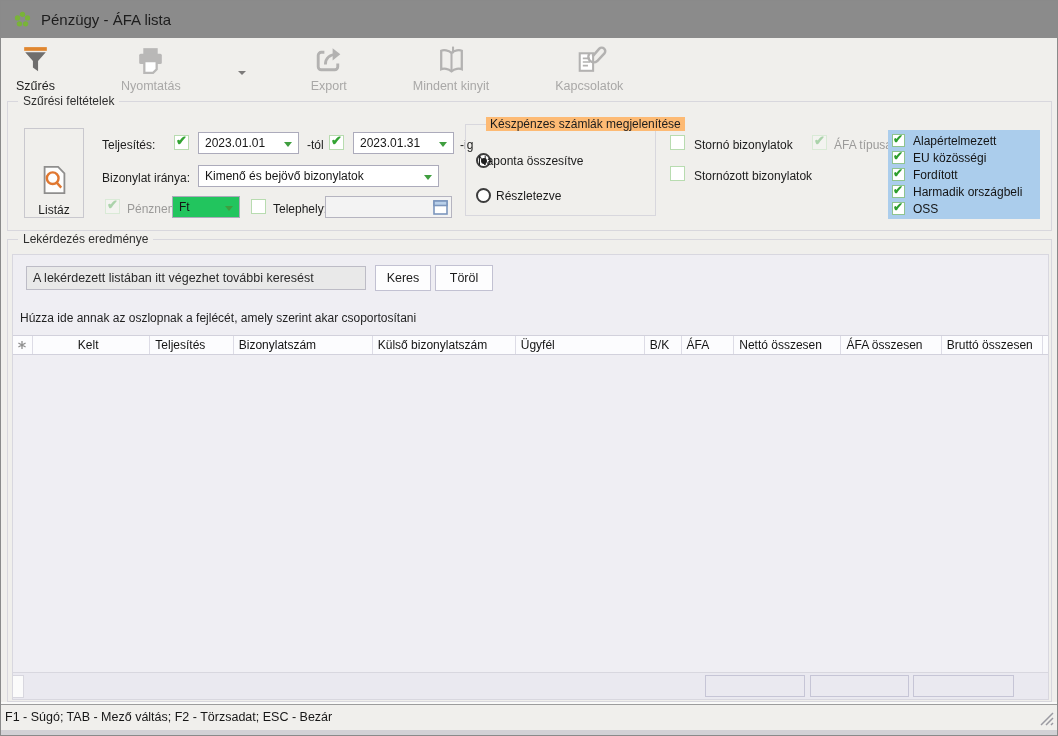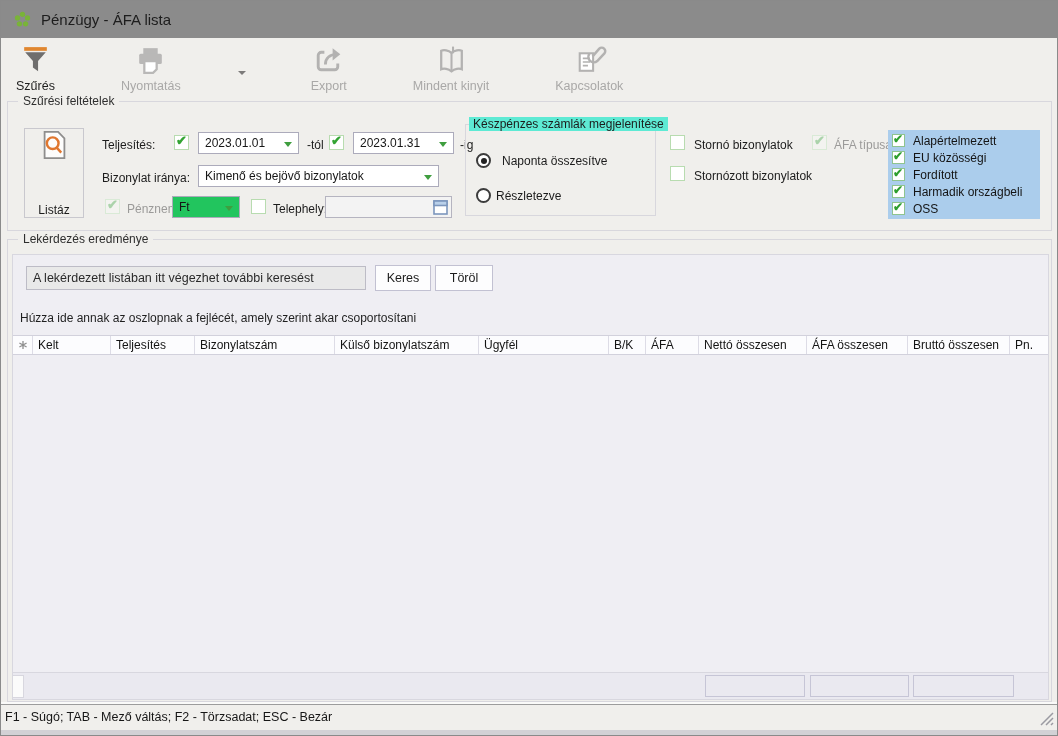--- a/index.html
+++ b/index.html
@@ -40,25 +40,25 @@
   .combo.selblue { background:#22c55e; }
 
   .field { position:absolute; height:22px; background:#f3f3f3; border:1px solid #b5b4c0; display:flex; align-items:center; justify-content:flex-end; padding-right:3px; }
 
   .radio { position:absolute; width:15px; height:15px; border:2px solid #3c3c3c; border-radius:50%; background:#fff; }
   .radio.sel::after { content:""; position:absolute; left:2.5px; top:2.5px; width:6px; height:6px; border-radius:50%; background:#222; }
 
   .lab { position:absolute; white-space:nowrap; }
   .lab.gray { color:#9b9a99; }
 
-  #listaz-btn { position:absolute; left:16px; top:26px; width:60px; height:90px; border:1px solid #c9c8ce; display:flex; flex-direction:column; align-items:center; justify-content:space-between; gap:7px; background:#f0efec; }
+  #listaz-btn { position:absolute; left:16px; top:26px; width:60px; height:90px; border:1px solid #c9c8ce; display:flex; flex-direction:column; align-items:center; justify-content:flex-end; gap:7px; background:#f0efec; }
   #listaz-btn svg { width:27px; height:32px; }
 
   #cash-group { position:absolute; left:457px; top:22px; width:191px; height:92px; border:1px solid #d8d7dd; }
-  #cash-group > .legend { position:absolute; top:-8px; left:3px; background:#5eead4; padding:0 4px; white-space:nowrap; }
+  #cash-group > .legend { position:absolute; top:-8px; left:20px; background:#fdba74; padding:0 4px; white-space:nowrap; }
 
   #afa-list { position:absolute; left:880px; top:28px; width:152px; height:89px; background:#abcdec; padding-top:2px; }
   .afa-item { position:relative; height:17px; display:flex; align-items:center; padding-left:4px; }
   .afa-item .cb2 { position:relative; width:13px; height:13px; background:#fff; border:1px solid #8fc48f; flex:0 0 auto; }
   .afa-item .cb2::after { content:"\2714"; position:absolute; left:0px; top:-3px; font-size:12px; font-weight:bold; color:#2d9e2d; }
   .afa-item .txt { margin-left:8px; color:#141414; }
 
   
   #grid-panel { position:absolute; left:4px; top:14px; width:1037px; height:446px; border:1px solid #d8d7df; background:#efeef3; }
   #search-input { position:absolute; left:13px; top:11px; width:340px; height:24px; background:#e9e9e9; border:1px solid #bdbcc6; padding:0 6px; font-family:"Liberation Sans", sans-serif; font-size:12.5px; color:#2a2a2a; }
@@ -189,21 +189,21 @@
     <div class="field" style="left:317px; top:94px; width:127px;">
       <svg width="15" height="15" viewBox="0 0 15 15">
         <rect x="1" y="1" width="13" height="13" fill="#fff" stroke="#7c96bd" stroke-width="1.6"></rect>
         <rect x="1" y="1" width="13" height="4.5" fill="#b9d0ea" stroke="#7c96bd" stroke-width="1.6"></rect>
       </svg>
     </div>
 
     <div id="cash-group">
       <span class="legend">Készpénzes számlák megjelenítése</span>
       <span class="radio sel" style="left:10px; top:28px;"></span>
-      <span class="lab" style="left:36px; top:29px;">Naponta összesítve</span>
+      <span class="lab" style="left:12px; top:29px;">Naponta összesítve</span>
       <span class="radio" style="left:10px; top:63px;"></span>
       <span class="lab" style="left:30px; top:64px;">Részletezve</span>
     </div>
 
     <span class="cb" style="left:662px; top:33px;"></span>
     <span class="lab" style="left:686px; top:36px;">Stornó bizonylatok</span>
     <span class="cb" style="left:662px; top:64px;"></span>
     <span class="lab" style="left:686px; top:67px;">Stornózott bizonylatok</span>
 
     <span class="cb dis checked" style="left:804px; top:33px;"></span>
@@ -245,21 +245,21 @@
       </div>
 
       <div id="groupby-hint">Húzza ide annak az oszlopnak a fejlécét, amely szerint akar csoportosítani</div>
 
       <div id="grid-header">
         <div class="hcell icon" style="width:20px;">
           <svg width="10" height="10" viewBox="0 0 10 10">
             <path d="M5 1 V9 M1.4 3 L8.6 7 M8.6 3 L1.4 7" stroke="#8f8f8f" stroke-width="1.3" fill="none"></path>
           </svg>
         </div>
-        <div class="hcell" style="width:78px;">Kelt</div>
+        <div class="hcell" style="width:78px;margin-left:40px;">Kelt</div>
         <div class="hcell" style="width:84px;">Teljesítés</div>
         <div class="hcell" style="width:140px;">Bizonylatszám</div>
         <div class="hcell" style="width:144px;">Külső bizonylatszám</div>
         <div class="hcell" style="width:130px;">Ügyfél</div>
         <div class="hcell" style="width:37px;">B/K</div>
         <div class="hcell" style="width:53px;">ÁFA</div>
         <div class="hcell" style="width:108px;">Nettó összesen</div>
         <div class="hcell" style="width:101px;">ÁFA összesen</div>
         <div class="hcell" style="width:102px;">Bruttó összesen</div>
         <div class="hcell" style="flex:1; border-right:none;">Pn.</div>

